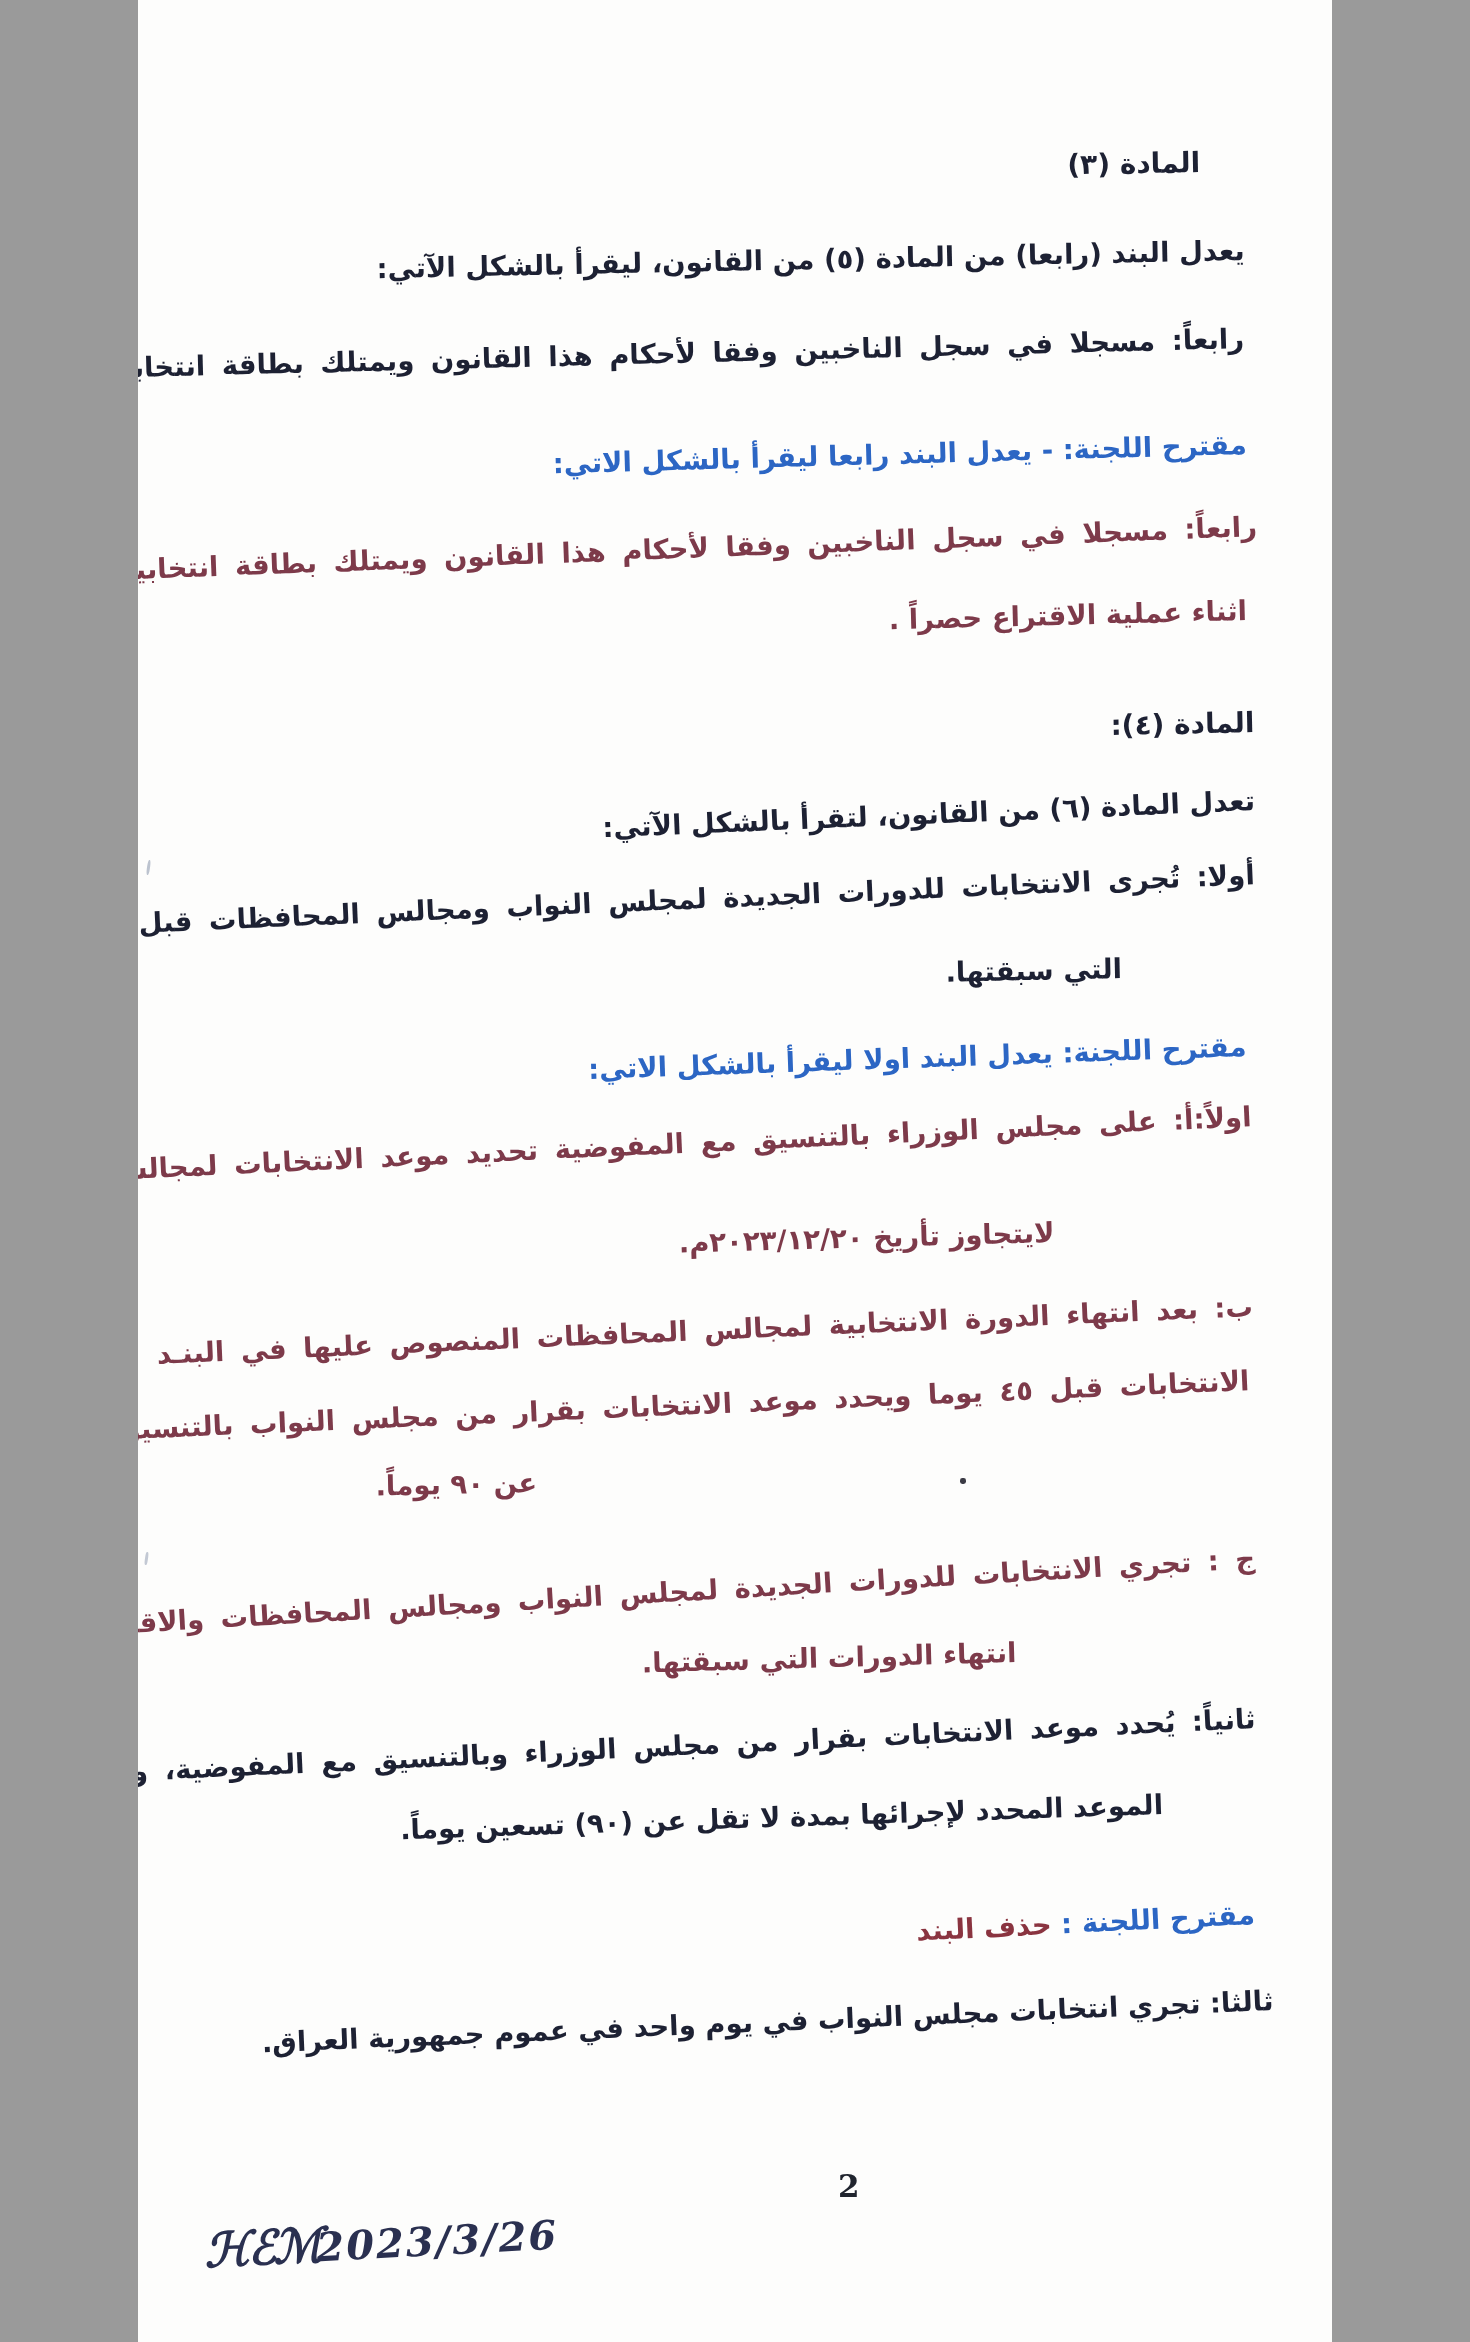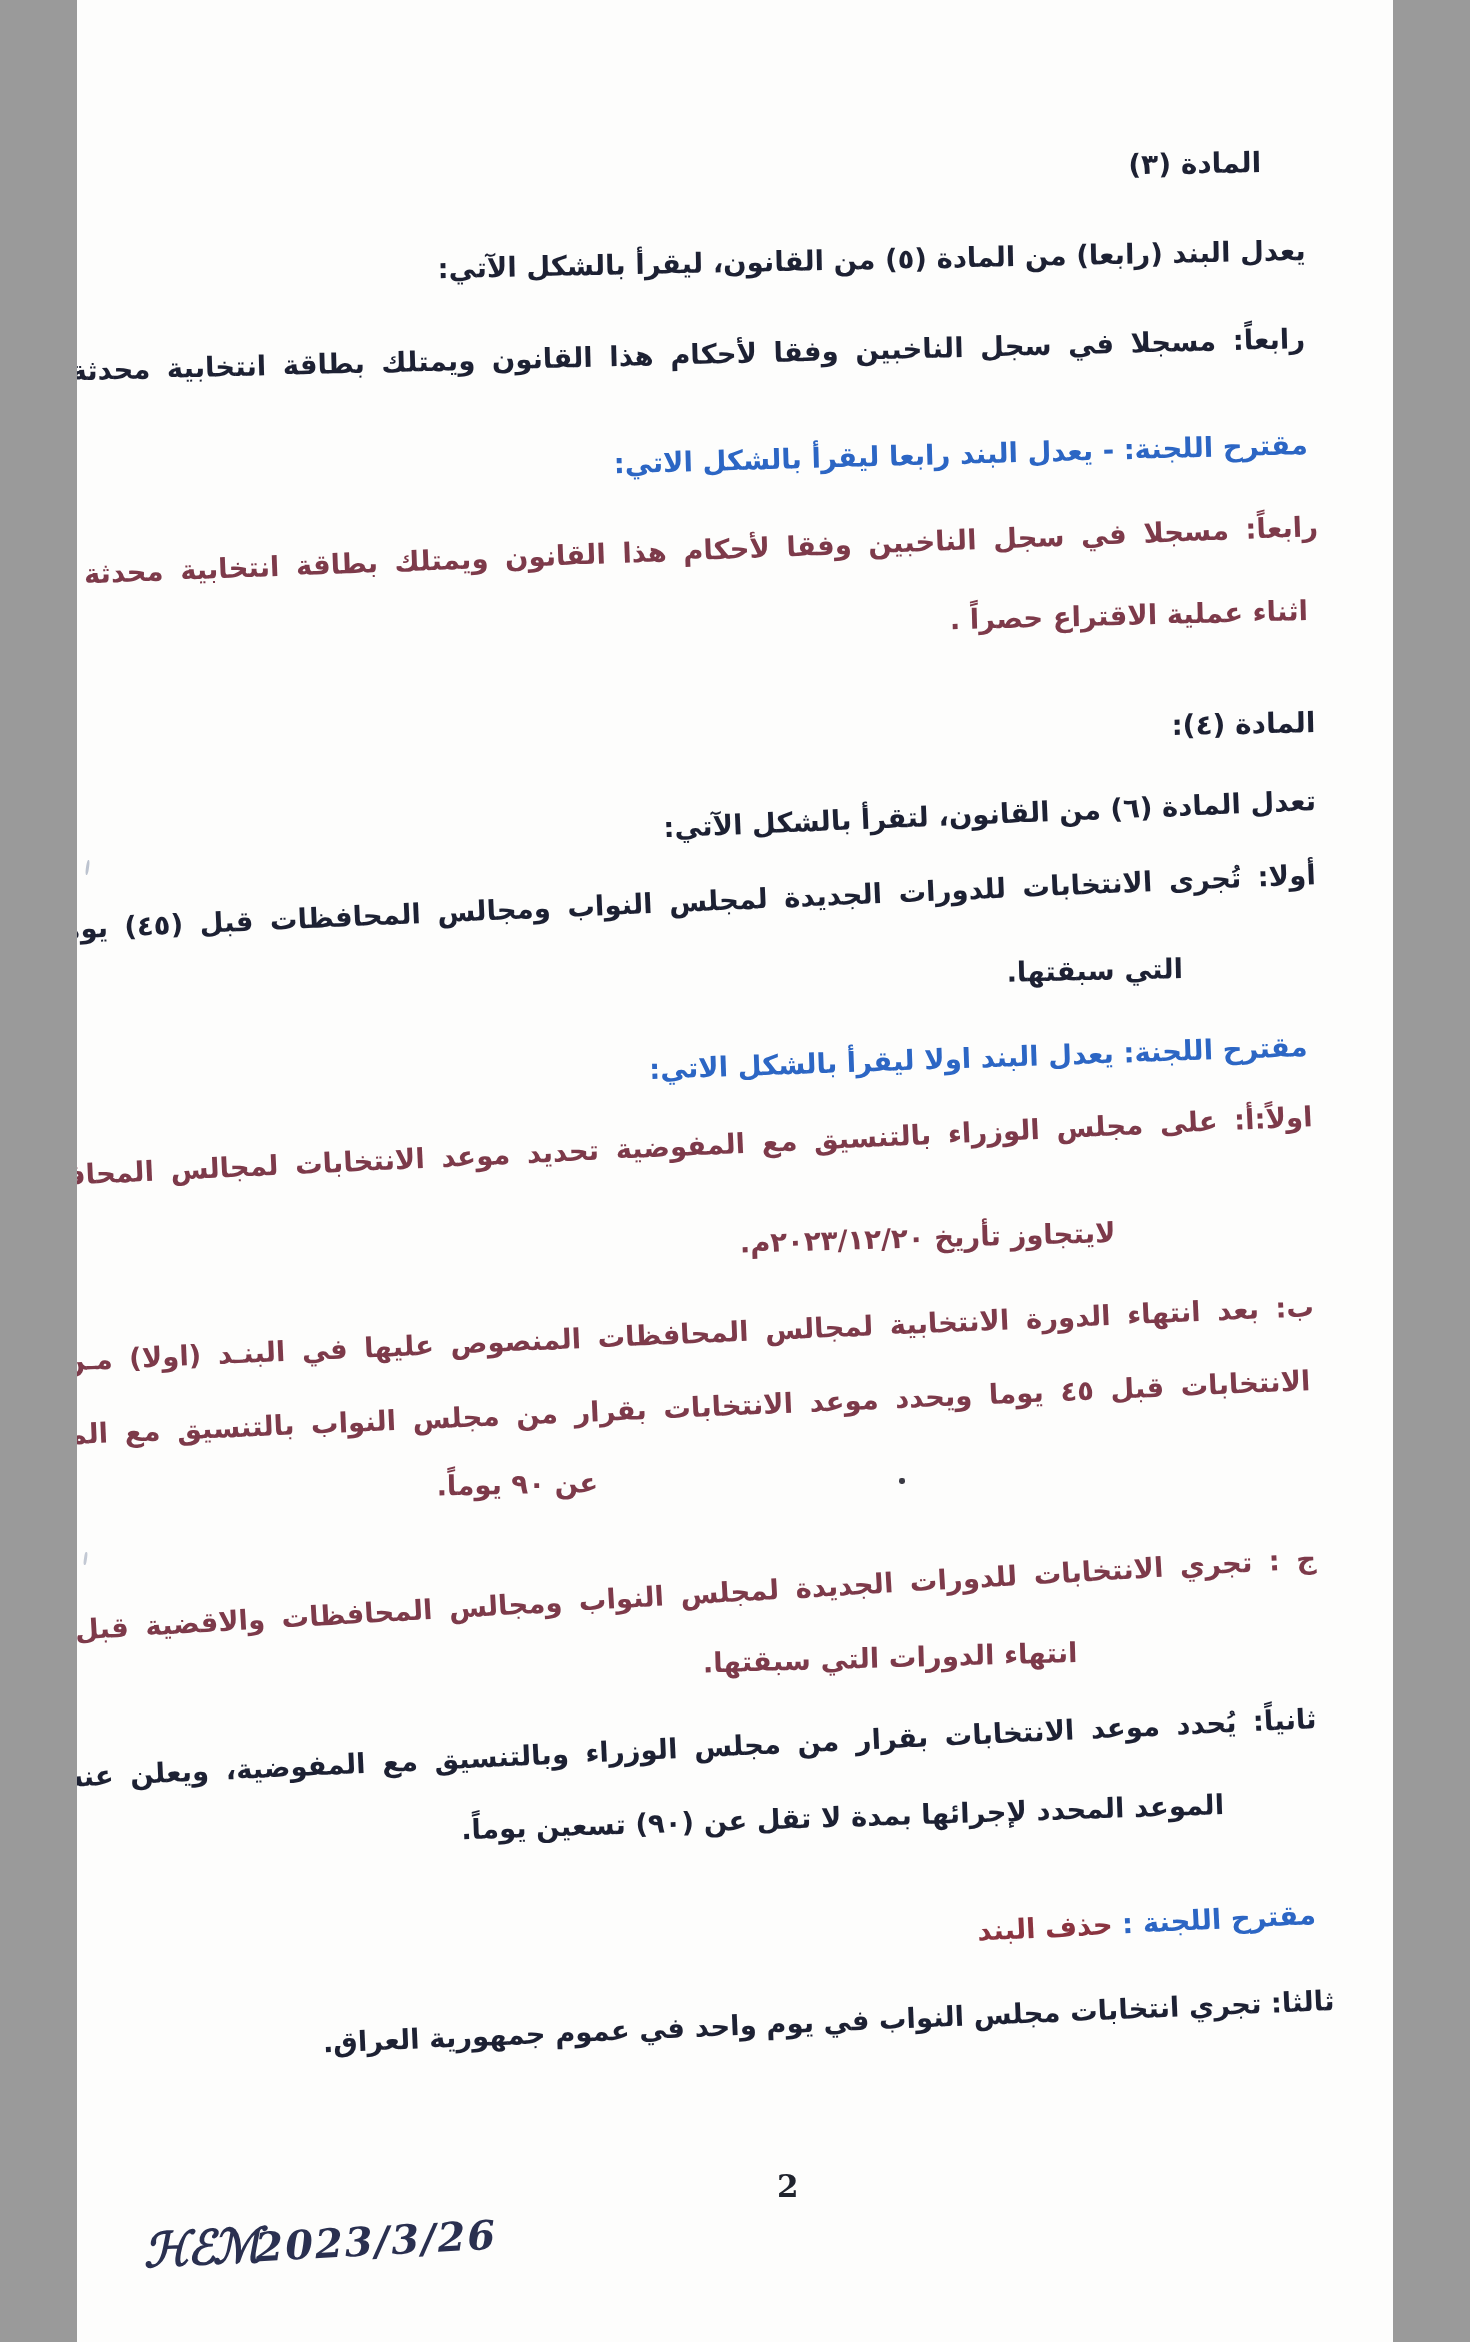--- a/index.html
+++ b/index.html
@@ -1,17 +1,17 @@
 <!DOCTYPE html>
 <html lang="ar" style="--ink: #1d2133; --blue: #2c66c4; --maroon: #7d3a4a; --red: #8a3440;"><head>
 <meta charset="utf-8">
 <style>
   html,body{margin:0;padding:0;background:#9a9a9a;}
   .page{
-    position:relative;width:1316px;height:2342px;margin:0 auto;
+    position:relative;width:1194px;height:2342px;margin:0 auto;
     background:#fdfdfc;overflow:hidden;
     font-family:"DejaVu Sans",sans-serif;
   }
   .line{
     position:absolute;direction:rtl;white-space:nowrap;
     font-weight:bold;font-size:27.5px;line-height:1.5;
     color:var(--ink,#1d2133);
     transform:rotate(var(--r,0deg));transform-origin:100% 0;
   }
   .blue{color:var(--blue,#2c66c4);}

